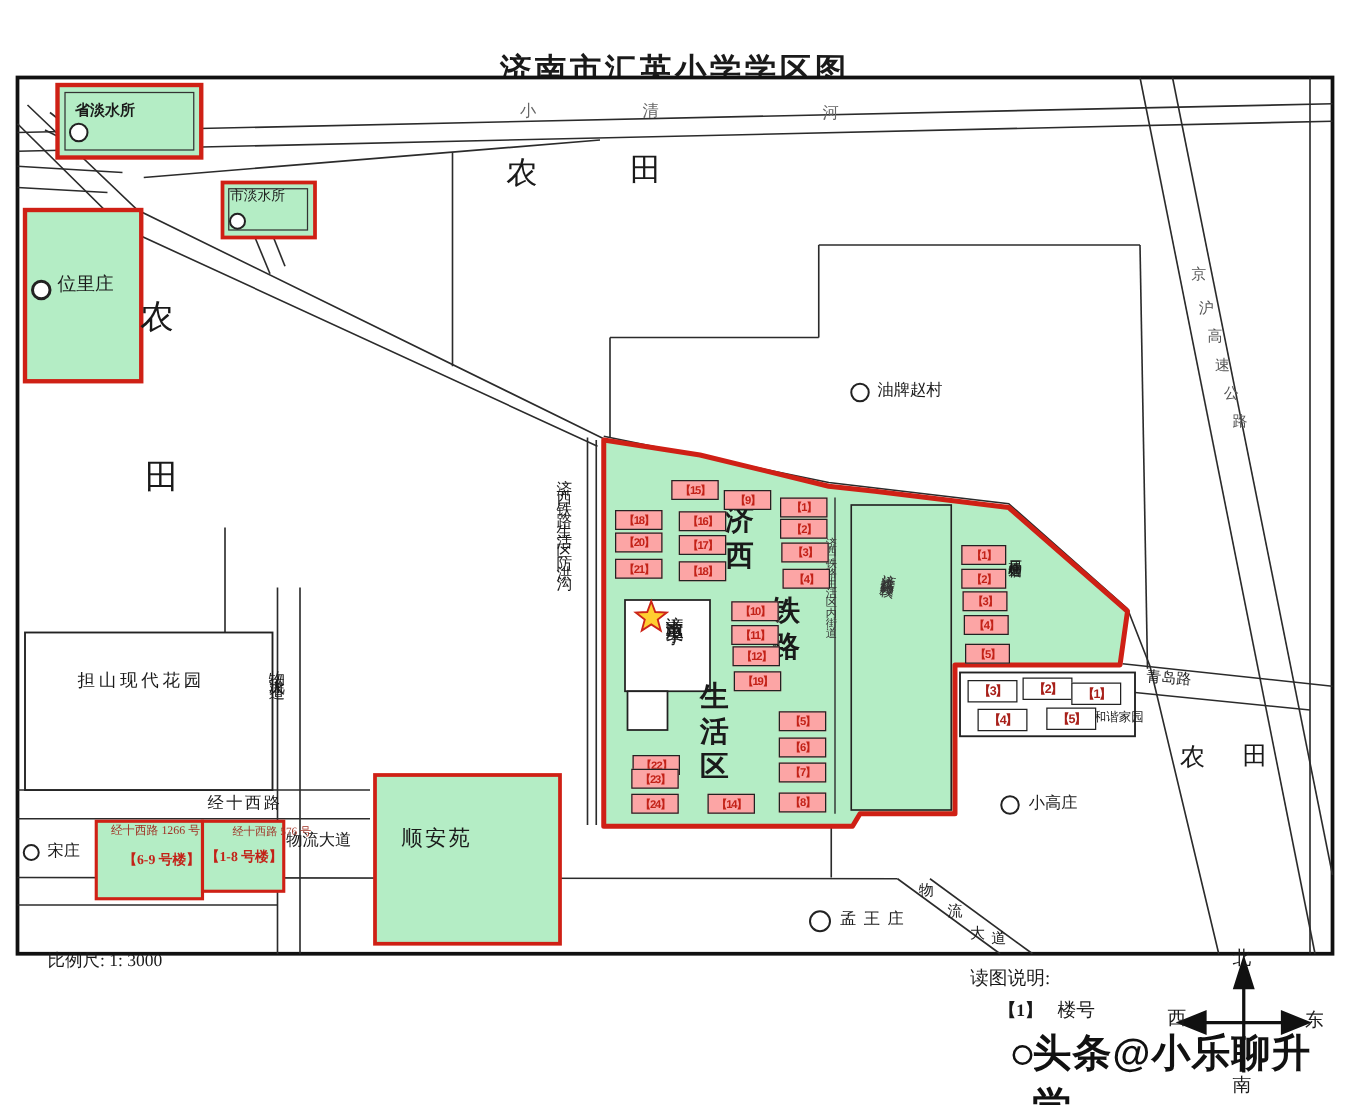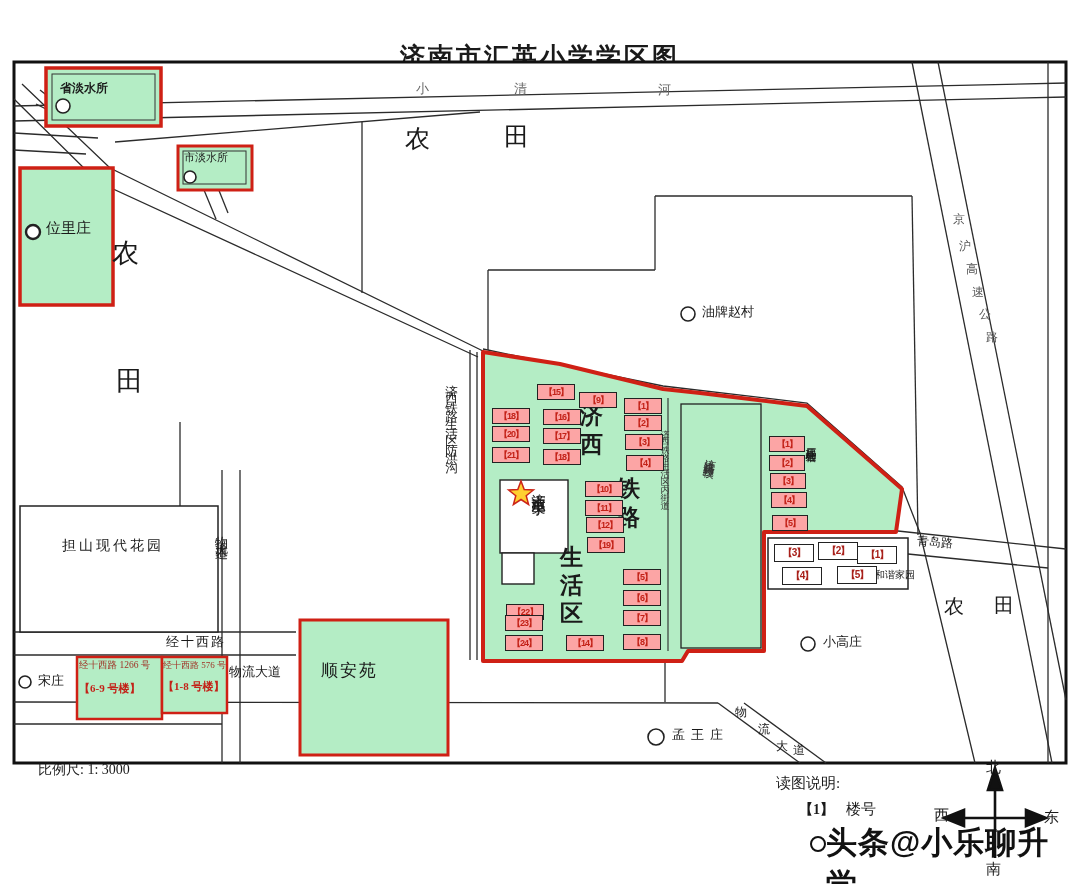--- a/index.html
+++ b/index.html
@@ -1,21 +1,21 @@
 <!DOCTYPE html>
 <html><head>
 <meta charset="utf-8">
 <style>
   html,body{margin:0;padding:0;background:#fff;}
   #stage{position:relative;width:1080px;height:884px;background:#fff;overflow:hidden;
          font-family:"Liberation Serif","DejaVu Serif",serif;color:#1a1a1a;}
   #mapsvg{position:absolute;left:0;top:0;}
   .lbl{position:absolute;white-space:nowrap;line-height:1;}
   .vt{writing-mode:vertical-rl;text-orientation:upright;}
-  .ctr{text-align:left;}
+  .ctr{text-align:right;}
   .nbox{position:absolute;border:1.4px solid #222;background:#fca5a5;color:#c32218;
         font-weight:bold;display:flex;align-items:center;justify-content:center;
         font-size:9px;letter-spacing:-1px;font-family:"Liberation Sans",sans-serif;}
   .nbox.wh{background:#fff;color:#a8201a;font-size:10px;}
   #title{position:absolute;left:0;right:0;top:24px;text-align:center;font-size:25px;
          font-weight:600;letter-spacing:3px;}
   #watermark{position:absolute;left:826px;top:822px;font-size:31px;font-weight:800;
              color:#111;font-family:"Liberation Sans",sans-serif;letter-spacing:1px;}
   #wm-dot{position:absolute;left:810px;top:836px;width:12px;height:12px;border:2px solid #111;
           border-radius:50%;}

